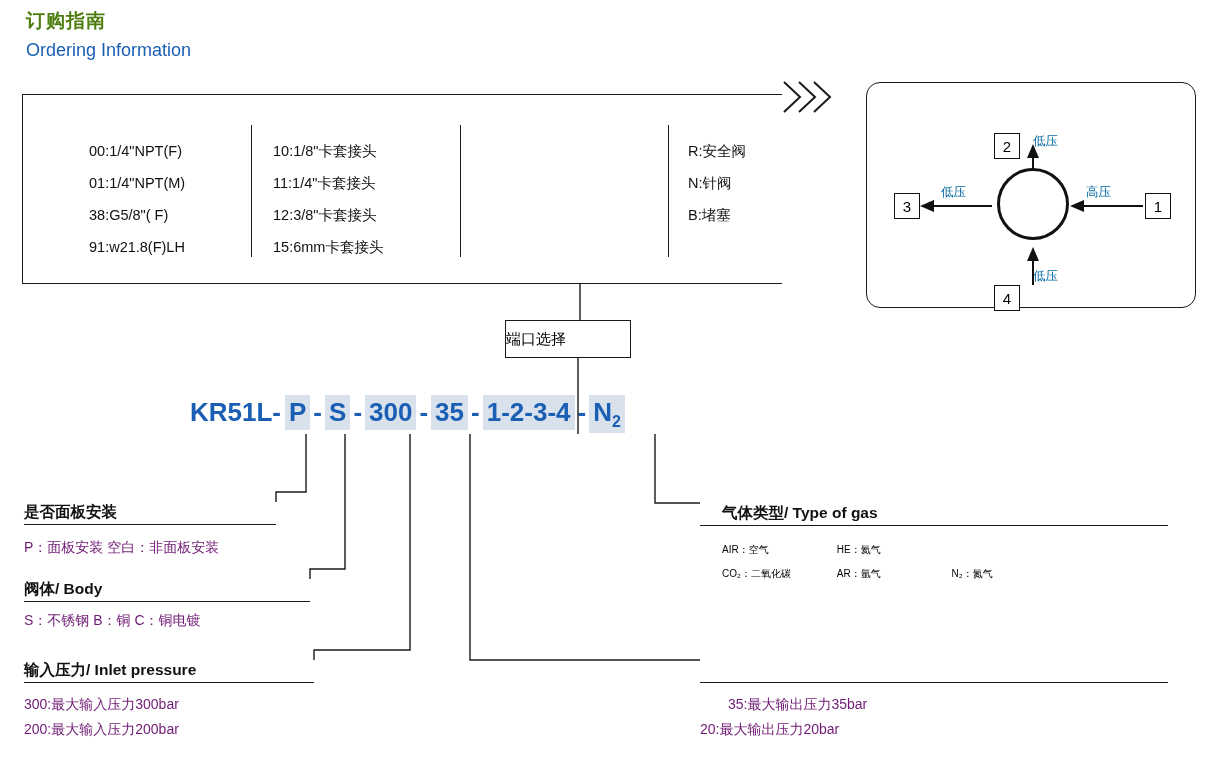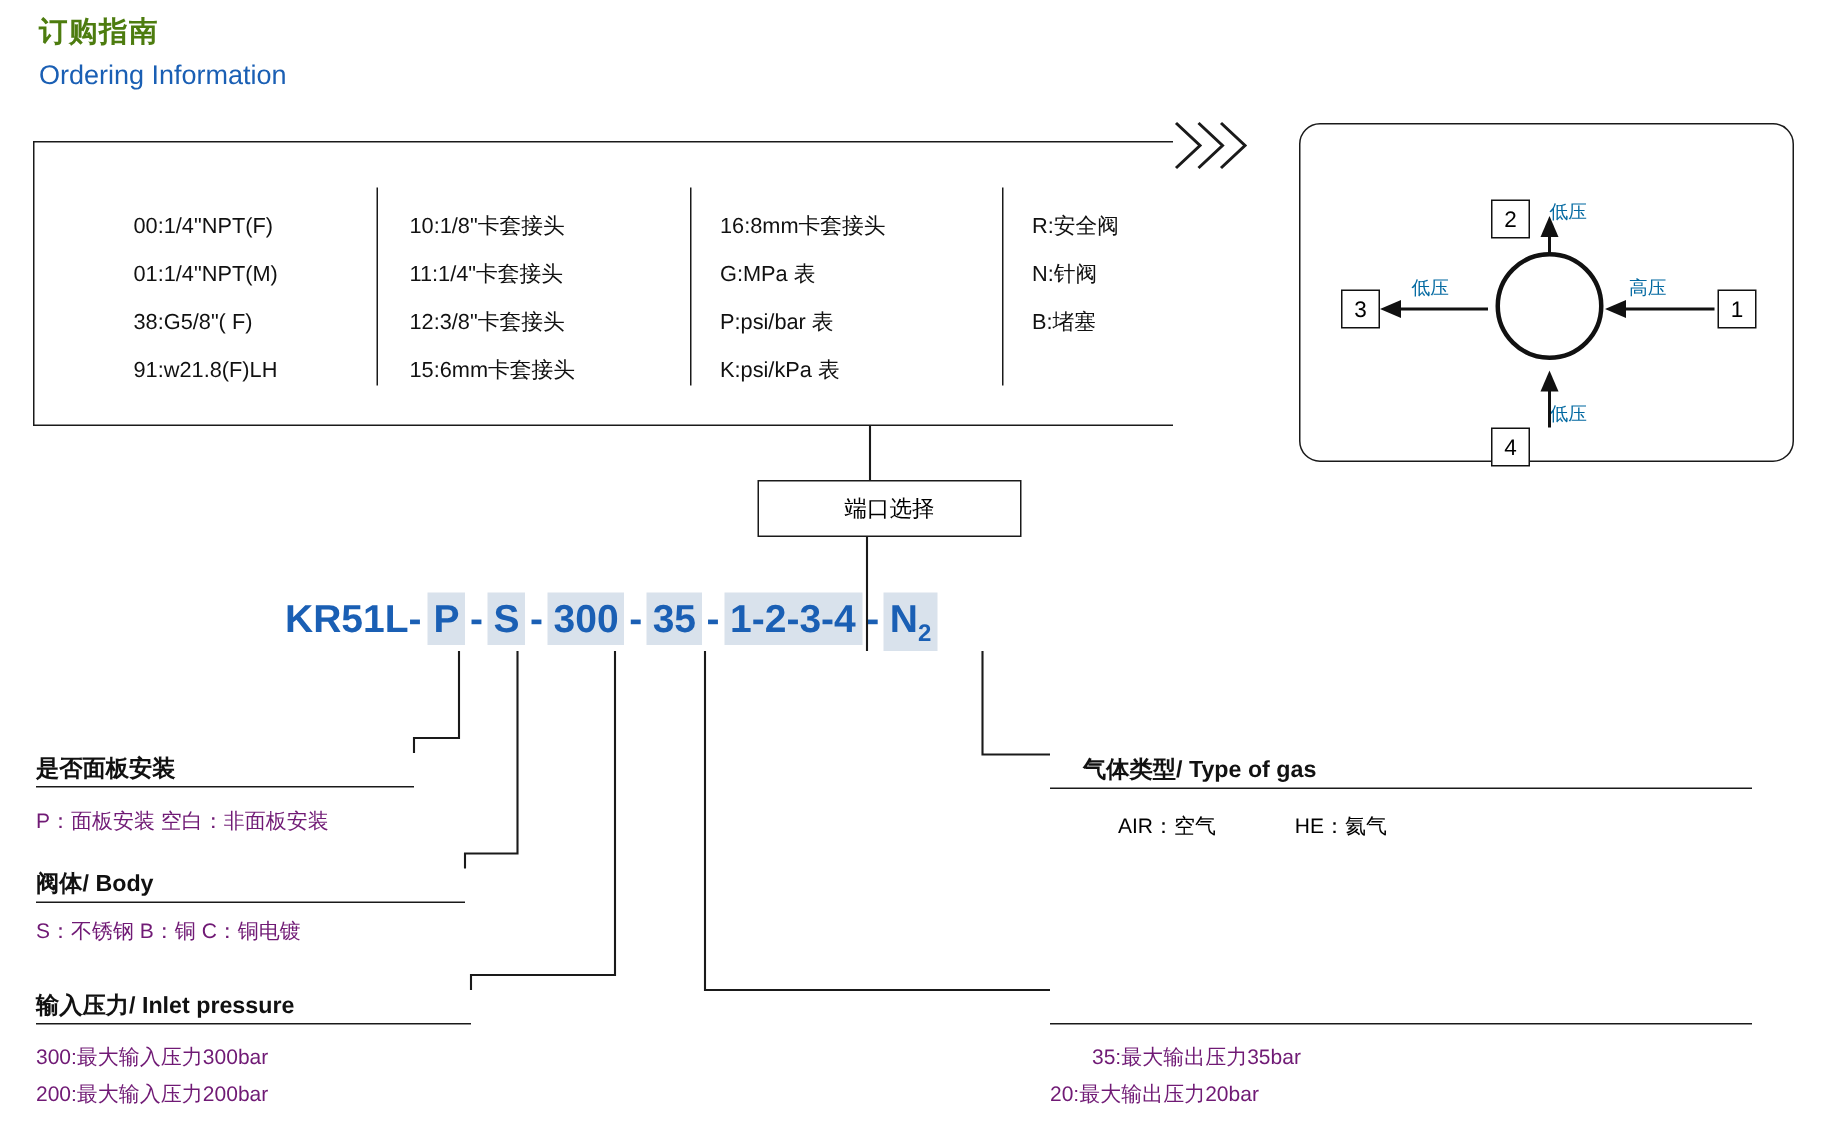--- a/index.html
+++ b/index.html
@@ -66,26 +66,25 @@
 
   
   .arrowhead {
     left: 782px; top: 80px;
     width: 50px; height: 34px;
   }
 
   
   .portbox {
     left: 505px; top: 320px;
-    width: 176px; height: 38px;
+    width: 126px; height: 38px;
     border: 1px solid #1a1a1a;
     box-sizing: border-box;
     display: flex;
     align-items: center;
-    justify-content: center;
     font-size: 15px;
   }
 
   
   .model {
     left: 186px; top: 395px;
     font-size: 26px;
     font-weight: bold;
     color: #1a5fb4;
     white-space: nowrap;
@@ -110,21 +109,21 @@
     font-size: 14px;
     color: #701a75;
     white-space: nowrap;
   }
   .hr {
     position: absolute;
     height: 1px;
     background: #1a1a1a;
   }
 
-  .gas-row { font-size: 14px; line-height: 24px; white-space: nowrap; text-align: center; }
+  .gas-row { font-size: 10px; line-height: 24px; white-space: nowrap; }
   .gas-row span.c1 { display:inline-block; width: 112px; }
   .gas-row span.c2 { display:inline-block; width: 112px; }
   .gas-row span.c3 { display:inline-block; }
 
   
   .panel {
     left: 866px; top: 82px;
     width: 330px; height: 226px;
     border: 1px solid #1a1a1a;
     border-radius: 14px;
@@ -182,26 +181,20 @@
       <div>91:w21.8(F)LH</div>
     </div>
 
     <div class="opt-col col2">
       <div>10:1/8"卡套接头</div>
       <div>11:1/4"卡套接头</div>
       <div>12:3/8"卡套接头</div>
       <div>15:6mm卡套接头</div>
     </div>
 
-    <div class="opt-col col3">
-      <div>16:8mm卡套接头</div>
-      <div>G:MPa 表</div>
-      <div>P:psi/bar 表</div>
-      <div>K:psi/kPa 表</div>
-    </div>
 
     <div class="opt-col col4">
       <div>R:安全阀</div>
       <div>N:针阀</div>
       <div>B:堵塞</div>
     </div>
   </div>
 
   <svg class="abs arrowhead" viewBox="0 0 50 34">
     <polyline points="2,2 18,17 2,32" fill="none" stroke="#1a1a1a" stroke-width="2"></polyline>
@@ -241,20 +234,25 @@
   <div class="abs lbl-body" style="left:24px; top:696px;">300:最大输入压力300bar</div>
   <div class="abs lbl-body" style="left:24px; top:721px;">200:最大输入压力200bar</div>
 
   <div class="abs lbl-head" style="left:722px; top:503px;">气体类型/ Type of gas</div>
   <div class="abs hr" style="left:700px; top:525px; width:468px;"></div>
   <div class="abs" style="left:722px; top:538px;">
     <div class="gas-row">
       <span class="c1">AIR：空气</span>
       <span class="c2">HE：氦气</span>
       <span class="c3"></span>
+    </div>
+    <div class="gas-row">
+      <span class="c1">CO₂：二氧化碳</span>
+      <span class="c2">AR：氩气</span>
+      <span class="c3">N₂：氮气</span>
     </div>
   </div>
 
   <div class="abs hr" style="left:700px; top:682px; width:468px;"></div>
   <div class="abs lbl-body" style="left:728px; top:696px;">35:最大输出压力35bar</div>
   <div class="abs lbl-body" style="left:700px; top:721px;">20:最大输出压力20bar</div>
 
   <div class="abs panel"></div>
   <div class="circle"></div>
 

